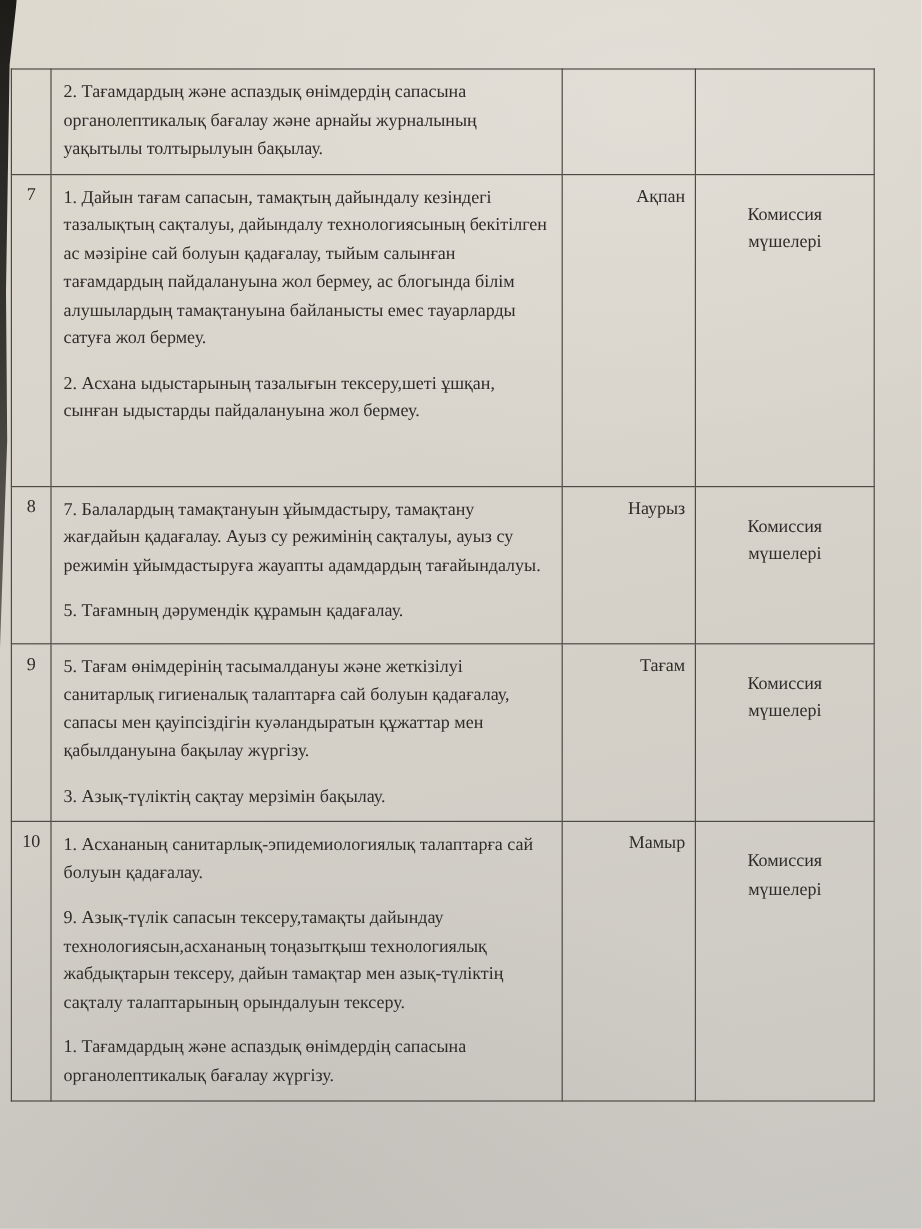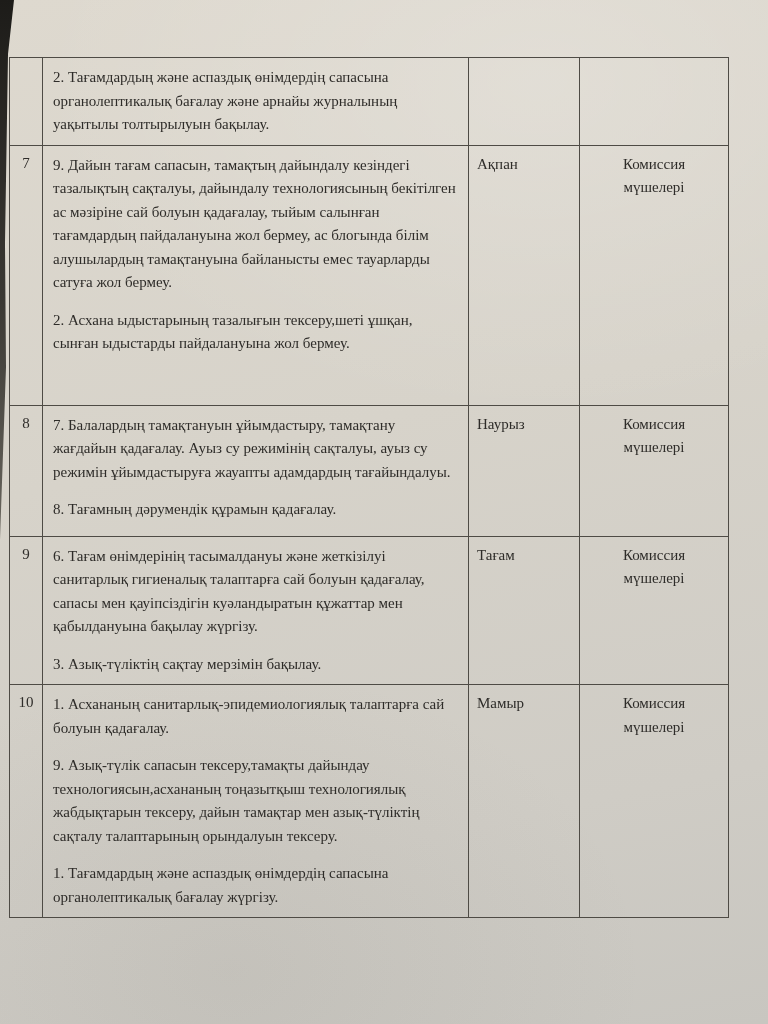--- a/index.html
+++ b/index.html
@@ -26,22 +26,22 @@
     border:1.5px solid var(--line);
     vertical-align:top;
     padding:4px 8px;
     overflow:hidden;
   }
   .doc-table tr.carryover td{border-top:1.2px solid var(--line);}
   td.cell-num{text-align:center;padding-top:6px;}
   td.cell-tasks{padding:4px 12px 4px 10px;}
   td.cell-tasks p{margin:4px 0 14px 0;}
   td.cell-tasks p:last-child{margin-bottom:4px;}
-  td.cell-month{text-align:left;padding-top:7px;}
-  td.cell-resp{text-align:center;padding-top:7px;}
+  td.cell-month{text-align:right;padding-top:7px;}
+  td.cell-resp{text-align:center;padding-top:22px;}
   td.cell-resp span{display:inline-block;max-width:100px;}
 </style>
 </head>
 <body>
 
 <div class="photo-edge"></div>
 
 <table class="doc-table">
   <colgroup>
     <col style="width:33px">
@@ -54,39 +54,39 @@
         <td class="cell-num"></td>
         <td class="cell-tasks">
           <p>2. Тағамдардың және аспаздық өнімдердің сапасына органолептикалық бағалау және арнайы журналының уақытылы толтырылуын бақылау.</p>
         </td>
         <td class="cell-month"></td>
         <td class="cell-resp"><span></span></td>
       </tr>
       <tr style="height: 260px;">
         <td class="cell-num">7</td>
         <td class="cell-tasks">
-          <p>9. Дайын тағам сапасын, тамақтың дайындалу кезіндегі тазалықтың сақталуы, дайындалу технологиясының бекітілген ас мәзіріне сай болуын қадағалау, тыйым салынған тағамдардың пайдалануына жол бермеу, ас блогында білім алушылардың тамақтануына байланысты емес тауарларды сатуға жол бермеу.</p>
+          <p>1. Дайын тағам сапасын, тамақтың дайындалу кезіндегі тазалықтың сақталуы, дайындалу технологиясының бекітілген ас мәзіріне сай болуын қадағалау, тыйым салынған тағамдардың пайдалануына жол бермеу, ас блогында білім алушылардың тамақтануына байланысты емес тауарларды сатуға жол бермеу.</p>
           <p>2. Асхана ыдыстарының тазалығын тексеру,шеті ұшқан, сынған ыдыстарды пайдалануына жол бермеу.</p>
         </td>
         <td class="cell-month">Ақпан</td>
         <td class="cell-resp"><span>Комиссия мүшелері</span></td>
       </tr>
       <tr style="height: 131px;">
         <td class="cell-num">8</td>
         <td class="cell-tasks">
           <p>7. Балалардың тамақтануын ұйымдастыру, тамақтану жағдайын қадағалау. Ауыз су режимінің сақталуы, ауыз су режимін ұйымдастыруға жауапты адамдардың тағайындалуы.</p>
-          <p>8. Тағамның дәрумендік құрамын қадағалау.</p>
+          <p>5. Тағамның дәрумендік құрамын қадағалау.</p>
         </td>
         <td class="cell-month">Наурыз</td>
         <td class="cell-resp"><span>Комиссия мүшелері</span></td>
       </tr>
       <tr style="height: 129px;">
         <td class="cell-num">9</td>
         <td class="cell-tasks">
-          <p>6. Тағам өнімдерінің тасымалдануы және жеткізілуі санитарлық гигиеналық талаптарға сай болуын қадағалау, сапасы мен қауіпсіздігін куәландыратын құжаттар мен қабылдануына бақылау жүргізу.</p>
+          <p>5. Тағам өнімдерінің тасымалдануы және жеткізілуі санитарлық гигиеналық талаптарға сай болуын қадағалау, сапасы мен қауіпсіздігін куәландыратын құжаттар мен қабылдануына бақылау жүргізу.</p>
           <p>3. Азық-түліктің сақтау мерзімін бақылау.</p>
         </td>
         <td class="cell-month">Тағам</td>
         <td class="cell-resp"><span>Комиссия мүшелері</span></td>
       </tr>
       <tr style="height: 232px;">
         <td class="cell-num">10</td>
         <td class="cell-tasks">
           <p>1. Асхананың санитарлық-эпидемиологиялық талаптарға сай болуын қадағалау.</p>
           <p>9. Азық-түлік сапасын тексеру,тамақты дайындау технологиясын,асхананың тоңазытқыш технологиялық жабдықтарын тексеру, дайын тамақтар мен азық-түліктің сақталу талаптарының орындалуын тексеру.</p>

